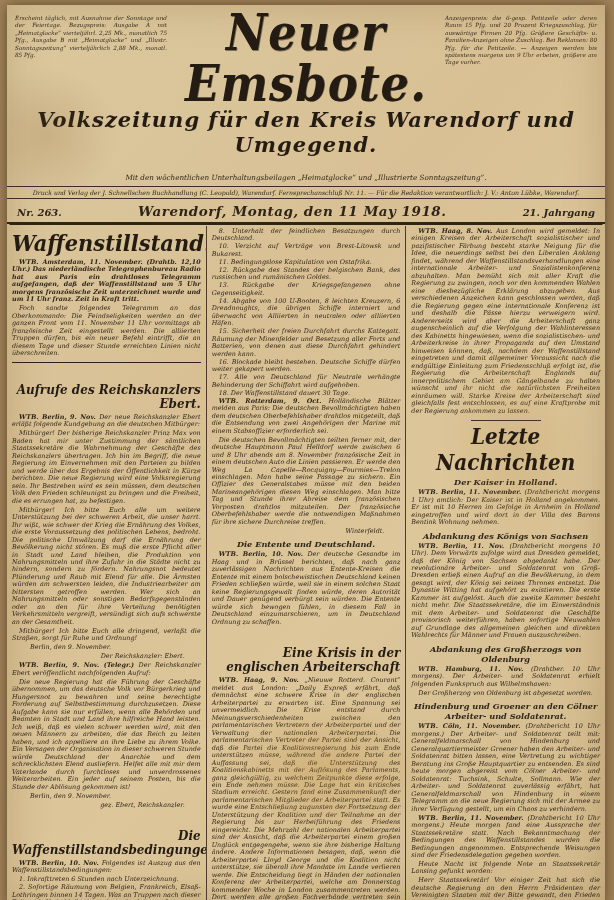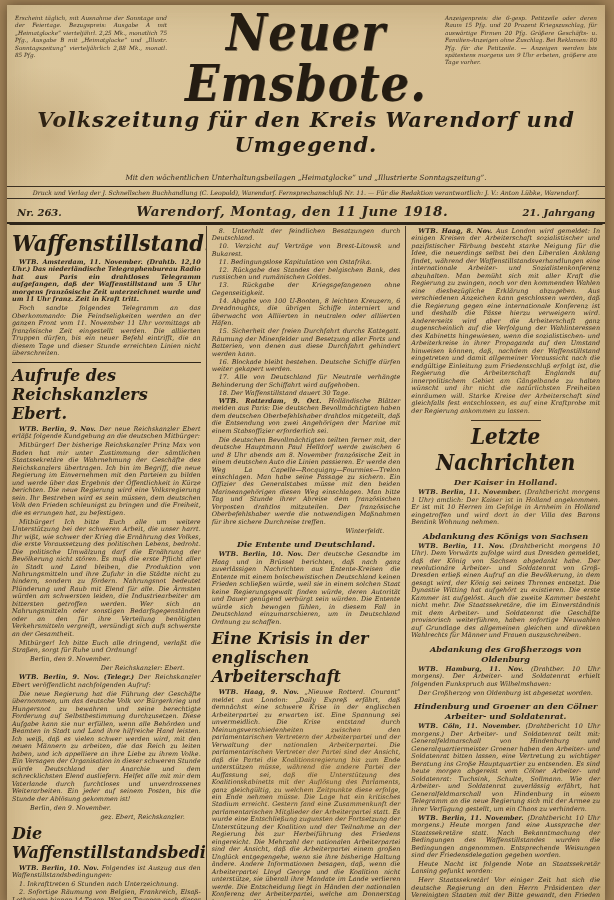--- a/index.html
+++ b/index.html
@@ -35,21 +35,21 @@
   .col{flex:1 1 0;padding:2px 5px 0;overflow:hidden;}
   .col + .col{border-left:1px solid #4a3c2b;}
 
   .col p{margin:0 0 1.5px;font-size:6.4px;line-height:1.17;text-align:justify;text-indent:7px;}
   .col p.item{margin:0 0 .5px;}
   .col p.bold{font-weight:bold;}
   .col p.sig{text-indent:18px;text-align:left;}
   .col p.al-right{text-align:right;text-indent:0;padding-right:16px;}
   h2.headline{margin:3px 0 3px;font-size:21px;text-align:center;font-weight:bold;
               transform:scaleY(1.05);color:#241c12;}
-  h3.section-heading{margin:3px 0 3px;font-size:16px;text-align:left;font-weight:bold;color:#241c12;}
+  h3.section-heading{margin:20px 0 3px;font-size:12px;text-align:right;font-weight:bold;color:#241c12;}
   h2.display-heading{margin:4px 0 1px;font-size:20px;text-align:center;font-weight:bold;
                      transform:scaleY(1.08);color:#241c12;}
   h4.sub-heading{margin:4px 0 2px;font-size:8.2px;text-align:center;font-weight:bold;}
   .rule{border-top:1.6px solid #2e2519;margin:4px 0 2px;}
   .shortrule{width:70px;border-top:1px solid #2e2519;margin:5px auto 2px;}
   b{font-weight:bold;}
 </style>
 </head>
 <body>
 
@@ -65,21 +65,21 @@
     </div>
     <div class="mh-box">Anzeigenpreis: die 6-gesp. Petitzeile oder deren Raum 15 Pfg. und 20 Prozent Kriegszuschlag, für auswärtige Firmen 20 Pfg. Größere Geschäfts- u. Familien-Anzeigen ohne Zuschlag. Bei Reklamen: 80 Pfg. für die Petitzeile. — Anzeigen werden bis spätestens morgens um 9 Uhr erbeten, größere am Tage vorher.</div>
   </div>
 
   <div class="subtitle">Volkszeitung für den Kreis Warendorf und Umgegend.</div>
   <div class="supplement">Mit den wöchentlichen Unterhaltungsbeilagen „Heimatglocke” und „Illustrierte Sonntagszeitung”.</div>
   <div class="publine">Druck und Verlag der J. Schnellschen Buchhandlung (C. Leopold), Warendorf.   Fernsprechanschluß Nr. 11.  —  Für die Redaktion verantwortlich: J. V.: Anton Lübke, Warendorf.</div>
 
   <div class="dateline">
     <span class="no">Nr. 263.</span>
-    <span class="date">Warendorf, Montag, den 11 June 1918.</span>
+    <span class="date">Warendorf, Montag, den 11 May 1918.</span>
     <span class="vol">21. Jahrgang</span>
   </div>
 
   <div class="columns">
     <div class="col">
         <h2 class="headline">Waffenstillstand.</h2>
         <p class="para bold"><b>WTB. Amsterdam, 11. November. (Drahtb. 12,10 Uhr.) </b>Das niederländische Telegraphenbureau Radio hat aus Paris ein drahtloses Telegramm aufgefangen, daß der Waffenstillstand um 5 Uhr morgens französische Zeit unterzeichnet wurde und um 11 Uhr franz. Zeit in Kraft tritt.</p>
         <p class="para">Foch sandte folgendes Telegramm an das Oberkommando: Die Feindseligkeiten werden an der ganzen Front vom 11. November 11 Uhr vormittags ab französische Zeit eingestellt werden. Die alliierten Truppen dürfen, bis ein neuer Befehl eintrifft, die an diesem Tage und dieser Stunde erreichten Linien nicht überschreiten.</p>
         <div class="rule"></div>
         <h3 class="section-heading">Aufrufe des Reichskanzlers Ebert.</h3>

